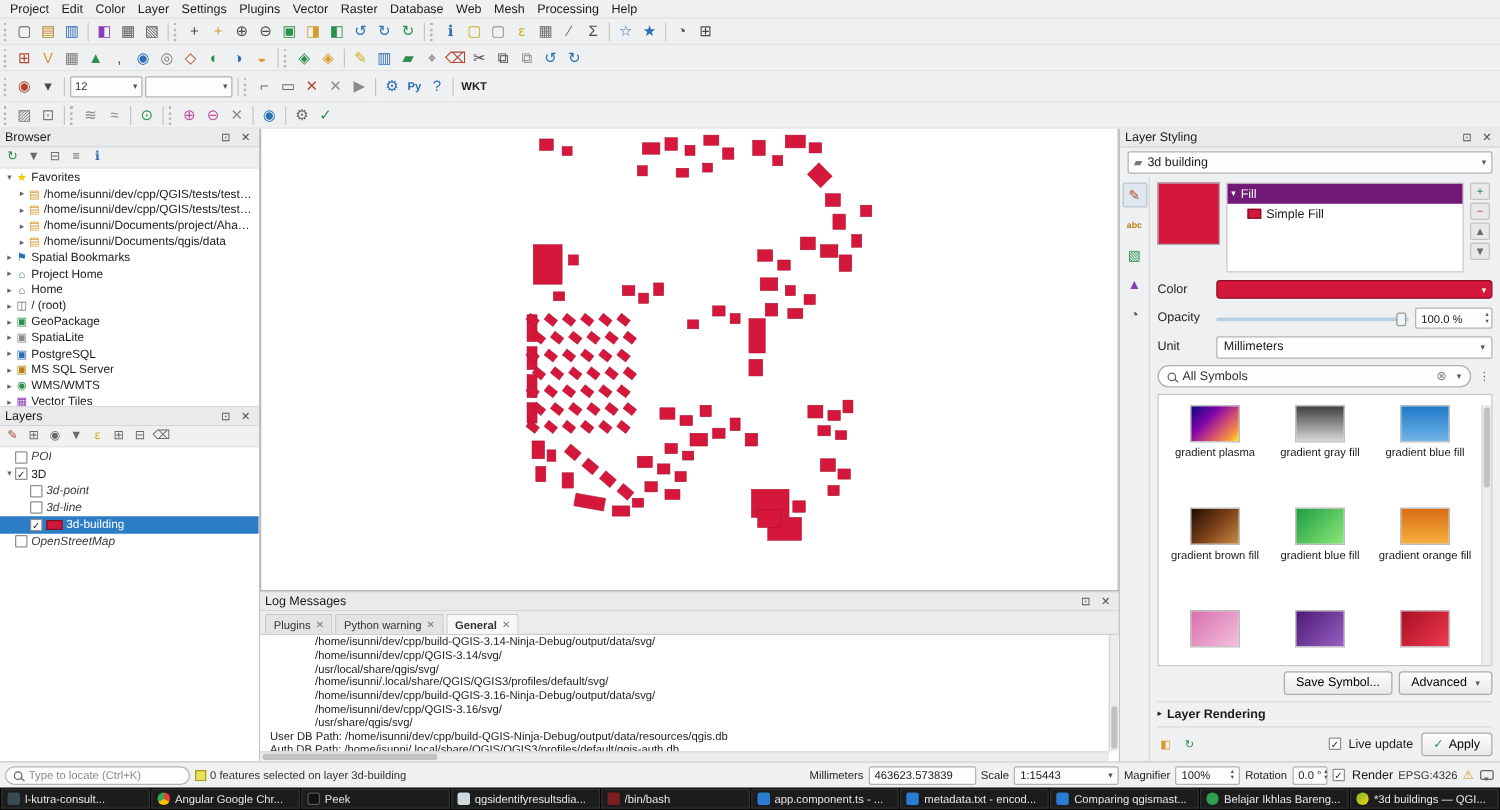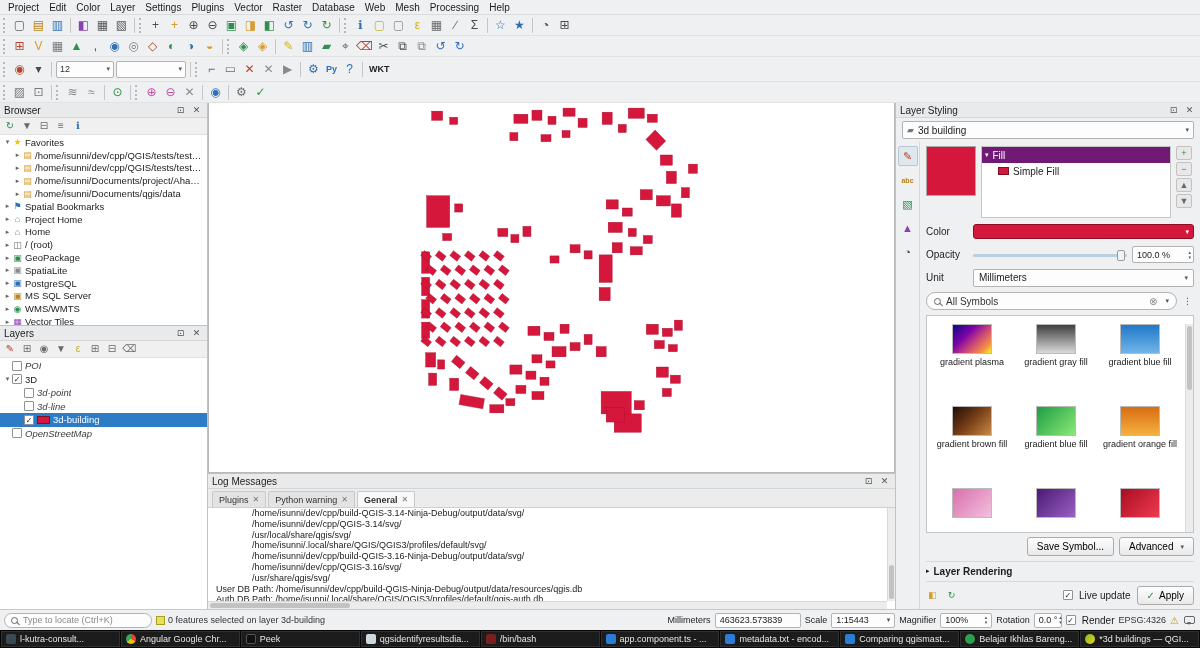--- a/index.html
+++ b/index.html
@@ -748,21 +748,21 @@
     <div class="sb-msg">
       <span class="selico"></span>
       <span>0 features selected on layer 3d-building</span>
     </div>
     <div class="sb-spacer"></div>
     <span class="sblabel">Millimeters</span>
     <div class="sbbox" style="width:86px">
       <span>463623.573839</span>
     </div>
     <span class="sblabel">Scale</span>
-    <div class="sbbox" style="width:64px">
+    <div class="sbbox" style="width:84px">
       <span>1:15443</span>
       <span class="combo-arrow">▾</span>
     </div>
     <span class="sblabel">Magnifier</span>
     <div class="sbbox" style="width:52px">
       <span>100%</span>
       <span class="spinarr">
           <span>▴</span>
           <span>▾</span>
         </span>

